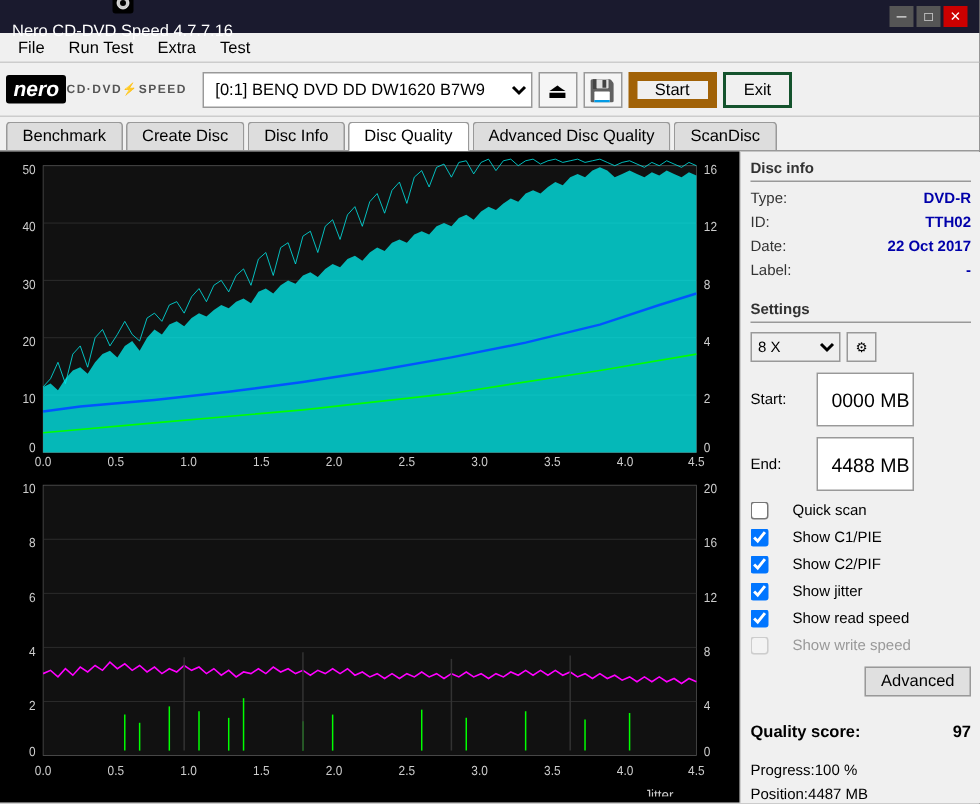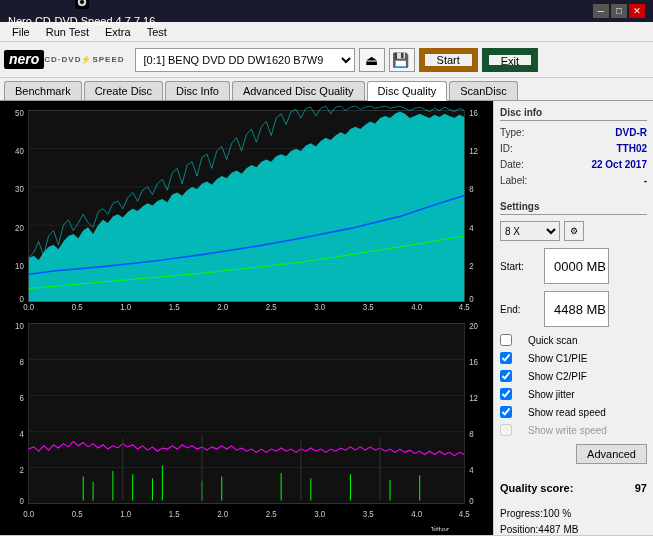--- a/index.html
+++ b/index.html
@@ -16,21 +16,21 @@
     
     .menu-bar { background: #f0f0f0; height: 20px; display: flex; align-items: center; padding: 0 4px; border-bottom: 1px solid #ccc; font-size: 11px; }
     .menu-item { padding: 2px 8px; cursor: pointer; }
 
     
     .toolbar { background: #f0f0f0; height: 36px; display: flex; align-items: center; padding: 2px 4px; gap: 4px; border-bottom: 1px solid #ccc; }
     .logo-area { display: flex; flex-direction: row; align-items: center; margin-right: 6px; }
     .drive-select { flex: 1; max-width: 220px; height: 24px; border: 1px solid #999; background: white; font-size: 11px; padding: 0 4px; }
     .toolbar-icon-btn { width: 26px; height: 24px; border: 1px solid #999; background: #f5f5f5; cursor: pointer; display: flex; align-items: center; justify-content: center; font-size: 14px; }
     .start-btn { height: 24px; padding: 0 12px; background: #f0f0f0; border: 6px solid #a16207; cursor: pointer; font-size: 11px; }
-    .exit-btn { height: 24px; padding: 0 12px; background: #f0f0f0; border: 7px solid #14532d; cursor: pointer; font-size: 11px; }
+    .exit-btn { height: 24px; padding: 0 12px; background: #f0f0f0; border: 2px solid #14532d; cursor: pointer; font-size: 11px; }
 
     
     .tabs { background: #f0f0f0; display: flex; border-bottom: 1px solid #999; padding: 3px 4px 0; gap: 2px; }
     .tab { padding: 3px 10px; border: 1px solid #999; border-bottom: none; background: #ddd; cursor: pointer; font-size: 11px; border-radius: 3px 3px 0 0; }
     .tab.active { background: white; border-bottom: 1px solid white; margin-bottom: -1px; }
 
     
     .main { display: flex; height: calc(536px - 22px - 20px - 36px - 24px); }
 
     
@@ -101,22 +101,22 @@
   <button class="toolbar-icon-btn" title="Eject">⏏</button>
   <button class="toolbar-icon-btn" title="Save">💾</button>
   <button class="start-btn">Start</button>
   <button class="exit-btn">Exit</button>
 </div>
 
 <div class="tabs">
   <div class="tab">Benchmark</div>
   <div class="tab">Create Disc</div>
   <div class="tab">Disc Info</div>
+  <div class="tab active">Disc Quality</div>
   <div class="tab">Advanced Disc Quality</div>
-  <div class="tab active">Disc Quality</div>
   <div class="tab">ScanDisc</div>
 </div>
 
 <div class="main">
 
   <div class="chart-area">
     <svg width="100%" height="100%" viewBox="0 0 490 390" preserveAspectRatio="none">
 
       <rect width="490" height="390" fill="#000"></rect>
 

